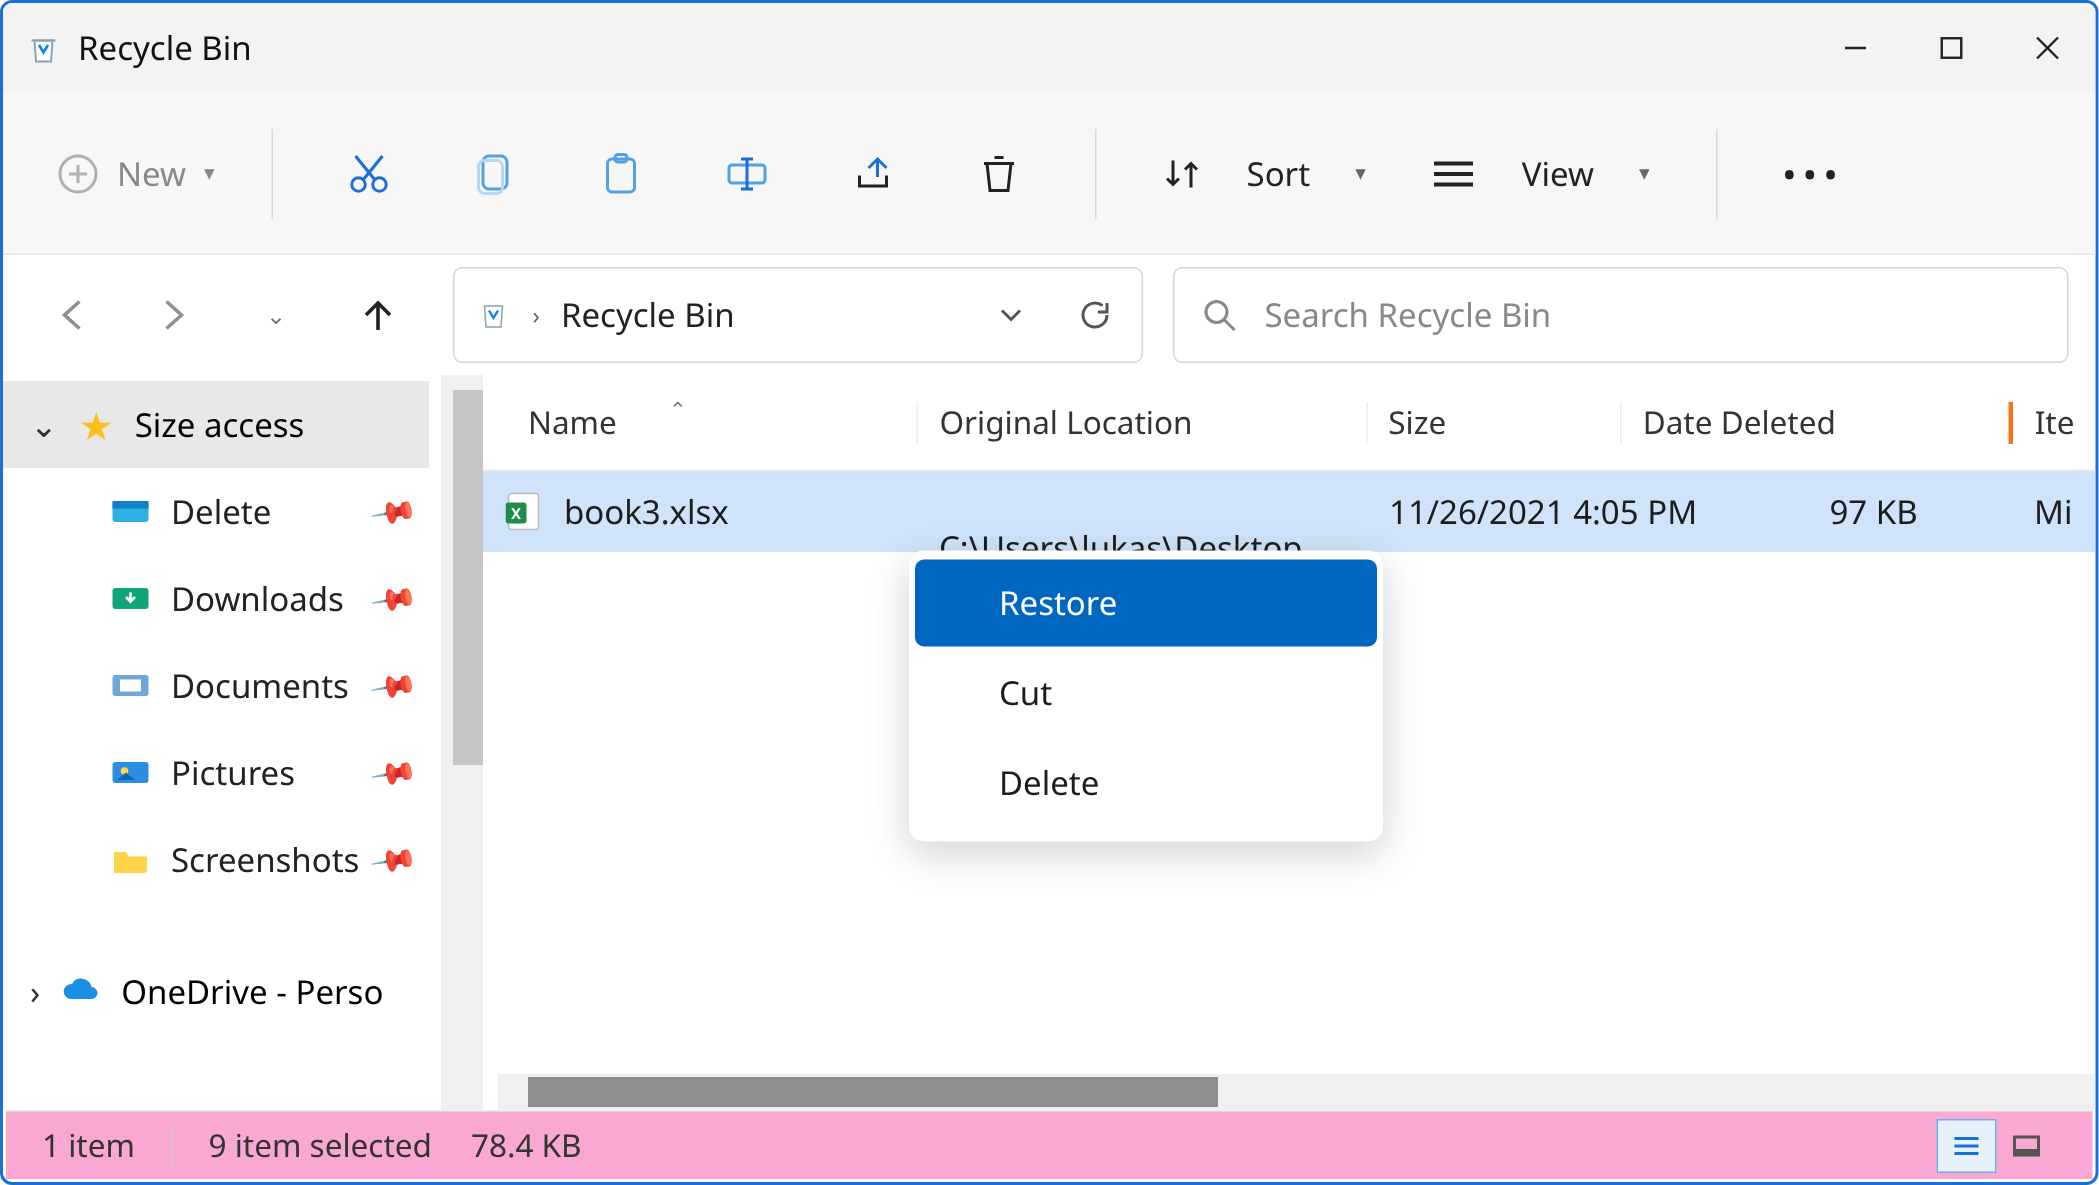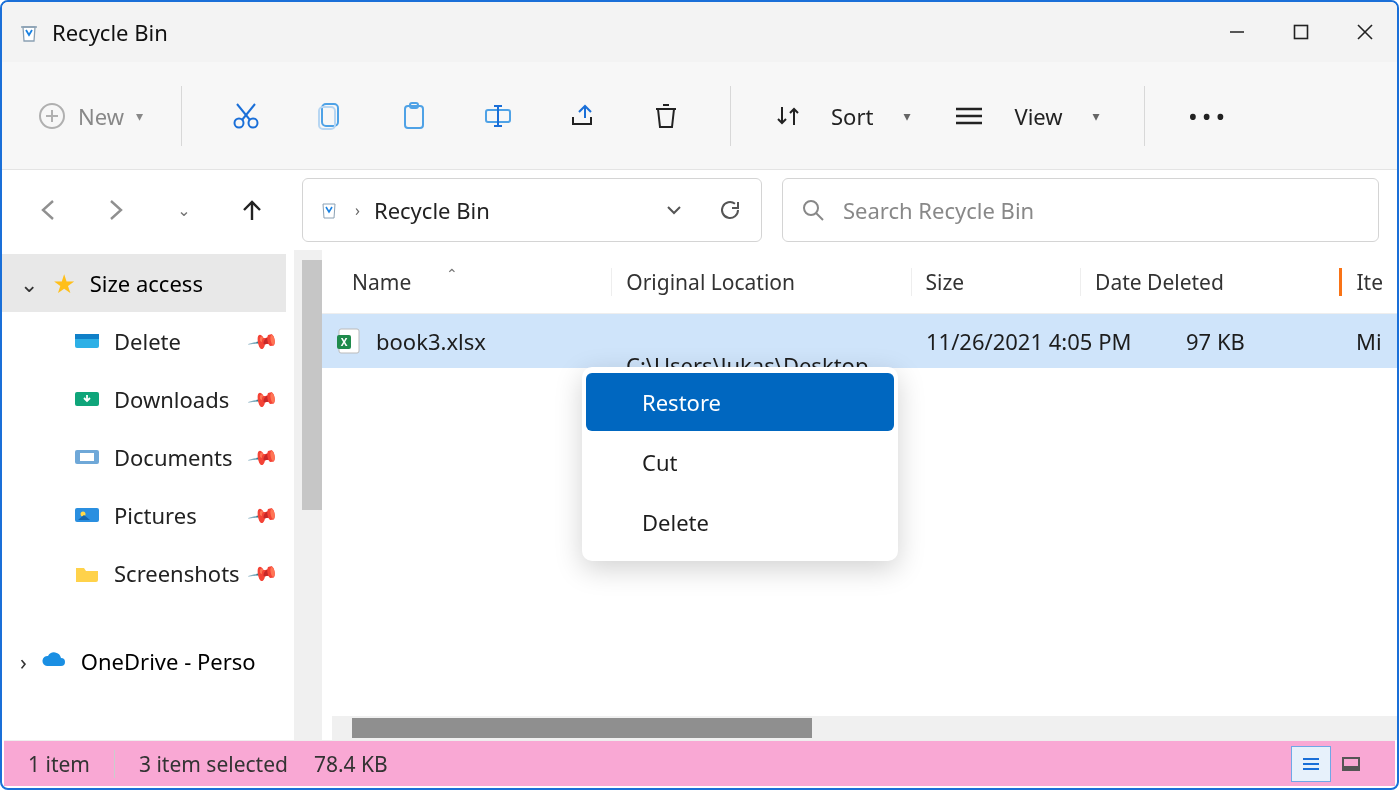--- a/index.html
+++ b/index.html
@@ -211,31 +211,31 @@
     display:flex;
     align-items:center;
     height: 54px;
     font-size: 22px;
     color:#1d1d1d;
   }
   .cell { padding: 0 14px; overflow:hidden; white-space:nowrap;}
   .cell.name { width:290px; display:flex; align-items:center; gap:14px; padding-left:14px;}
   .cell.orig { width:300px;margin-top:48px;}
   .cell.date { width:260px;}
-  .cell.size { width:170px; text-align:left; padding-right:30px;}
+  .cell.size { width:170px; text-align:center; padding-right:30px;}
   .cell.item { flex:1;}
   .excel-ico {
     width:26px;height:30px;
     display:flex;align-items:center;justify-content:center;
   }
 
   
   .context-menu {
     position:absolute;
-    left: 580px;
+    left: 604px;
     top: 365px;
     width: 316px;
     background:#fff;
     border-radius: 10px;
     box-shadow: 0 8px 28px rgba(0,0,0,0.18);
     padding: 4px 4px 8px 4px;
     z-index: 50;
   }
   .cm-item {
     height: 58px;
@@ -560,21 +560,21 @@
 
 <div class="context-menu">
   <div class="cm-item hover">Restore</div>
   <div class="cm-item">Cut</div>
   <div class="cm-item">Delete</div>
 </div>
 
 <div class="statusbar">
   <span>1 item</span>
   <span class="vsep"></span>
-  <span>3 item selected</span>
+  <span>9 item selected</span>
   <span style="width:10px;"></span>
   <span>78.4 KB</span>
   <div class="view-toggle">
     <div class="vt-btn active">
       <svg width="20" height="16">
           <line x1="2" y1="3" x2="18" y2="3" stroke="#1a6fd8" stroke-width="2"></line>
           <line x1="2" y1="8" x2="18" y2="8" stroke="#1a6fd8" stroke-width="2"></line>
           <line x1="2" y1="13" x2="18" y2="13" stroke="#1a6fd8" stroke-width="2"></line>
         </svg>
     </div>

